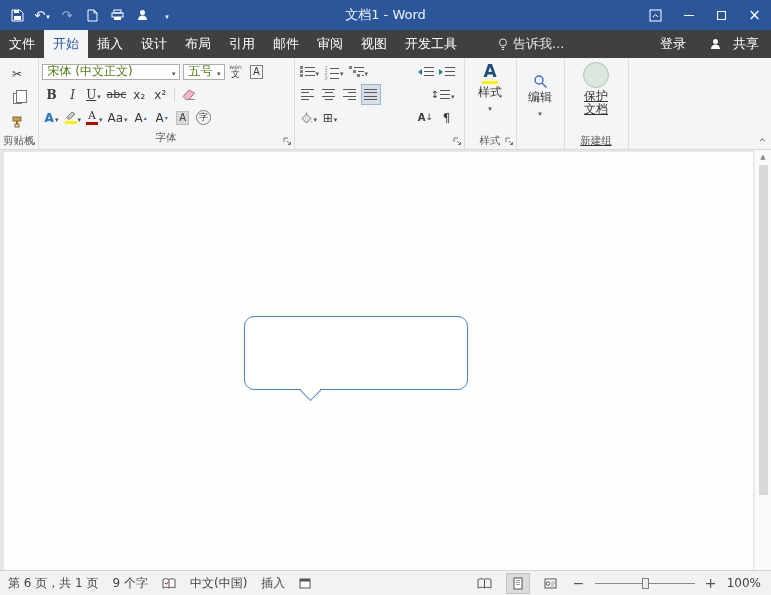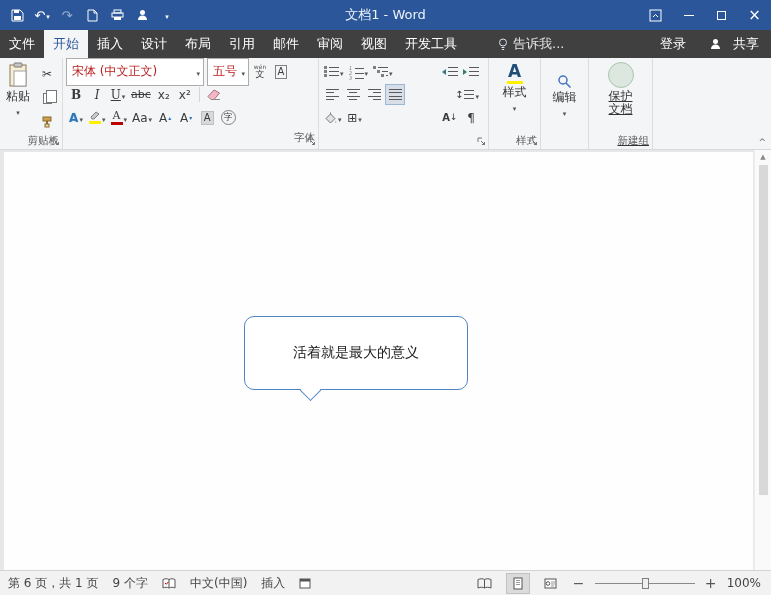--- a/index.html
+++ b/index.html
@@ -32,33 +32,33 @@
   .tab.active { background:#F4F5F6; color:#2B579A; }
   .tellme { display:flex; align-items:center; gap:5px; margin-left:26px; color:rgba(255,255,255,.85); padding:0 6px; white-space:nowrap; }
   .tabspacer { flex:1; }
   .signin { display:flex; align-items:center; padding:0 12px; white-space:nowrap; }
   .sharebtn { display:flex; align-items:center; gap:12px; padding:0 12px; white-space:nowrap; }
 
   
   .ribbon { position:relative; height:92px; background:#F4F5F6; border-bottom:1px solid #D8D9DA; display:flex; align-items:stretch; flex:0 0 auto; }
   .rgroup { position:relative; display:flex; flex-direction:column; border-right:1px solid #DCDDDE; padding:2px 3px 0 3px; }
   .rcontent { flex:1; display:flex; }
-  .rlabel { height:17px; display:flex; align-items:center; justify-content:flex-end; font-size:10.5px; color:#5D5D5D; gap:3px; }
+  .rlabel { height:17px; display:flex; align-items:center; justify-content:center; font-size:10.5px; color:#5D5D5D; gap:3px; }
   .launcher { position:absolute; right:2px; bottom:3px; }
   .bigbtn { display:flex; flex-direction:column; align-items:center; gap:2px; padding:2px 3px; }
   .biglabel { font-size:12px; color:#333; line-height:13px; white-space:nowrap; }
   .biglabel.wrap { width:30px; white-space:normal; text-align:center; word-break:break-all; }
   .minicol { display:flex; flex-direction:column; gap:3px; padding:3px 0 0 2px; }
   .mini { width:24px; height:21px; display:flex; align-items:center; justify-content:center; }
   .frow { display:flex; align-items:center; height:23px; gap:1px; }
   .rbtn { min-width:20px; height:21px; display:flex; align-items:center; justify-content:center; gap:1px; color:#3B3B3B; font-size:12px; padding:0 2px; }
   .rbtn.sel { background:#D7DEE8; border:1px solid #9DB6D6; }
   .vsep { width:1px; height:15px; background:#D4D5D6; margin:0 3px; flex:0 0 auto; }
   .push { margin-left:auto; }
-  .combo { height:28px; background:#fff; border:1px solid #ACACAC; display:flex; align-items:center; justify-content:space-between; padding:0 3px 0 5px; font-size:12px; color:#b91c1c; white-space:nowrap; overflow:hidden; }
+  .combo { height:16px; background:#fff; border:1px solid #ACACAC; display:flex; align-items:center; justify-content:space-between; padding:0 3px 0 5px; font-size:12px; color:#4d7c0f; white-space:nowrap; overflow:hidden; }
   .fname { width:138px; }
   .fsize { width:42px; margin-left:2px; }
 
   
   .g-serif { font-family:"DejaVu Serif","Liberation Serif",serif; }
   .g-b { font-weight:bold; }
   .g-i { font-style:italic; }
   .g-u { text-decoration:underline; }
   .g-strike { text-decoration:line-through; font-size:11px; }
   .fx { color:#2E75B6; font-weight:bold; text-shadow:0 0 2px #BDD7EE; }
@@ -218,29 +218,20 @@
           <path d="M1 11c0-3 2-4.5 4.5-4.5S10 8 10 11z" fill="#fff"></path>
         </svg>
       <span>共享</span>
     </div>
   </div>
 
   <div class="ribbon">
 
     <div class="rgroup">
       <div class="rcontent">
-        <button class="bigbtn">
-          <svg width="22" height="26" viewBox="0 0 22 26">
-              <rect x="3" y="3" width="16" height="21" fill="#F7EED8" stroke="#8A7A52"></rect>
-              <rect x="7" y="1" width="8" height="4" rx="1" fill="#C8C6C4" stroke="#7A7A7A"></rect>
-              <rect x="7" y="9" width="12" height="15" fill="#fff" stroke="#A0A0A0"></rect>
-            </svg>
-          <span class="biglabel">粘贴</span>
-          <span class="caret"></span>
-        </button>
         <div class="minicol">
           <button class="mini">
               <span>✂</span>
             </button>
           <button class="mini">
               <span class="copy-ic"></span>
             </button>
           <button class="mini">
             <svg width="12" height="12" viewBox="0 0 12 12">
                 <rect x="2" y="1" width="8" height="4" fill="#C9A050" stroke="#8A6A2A"></rect>
@@ -502,21 +493,20 @@
     </div>
 
     <button class="collapse-btn">
       <span>^</span>
     </button>
   </div>
 
   <div class="docarea">
     <div class="page">
       <div class="bubble">
-        <span>活着就是最大的意义</span>
         <i class="tail"></i>
       </div>
     </div>
     <div class="vscroll">
       <span class="scroll-arrow">▲</span>
       <span class="scroll-thumb"></span>
     </div>
   </div>
 
   <div class="statusbar">

